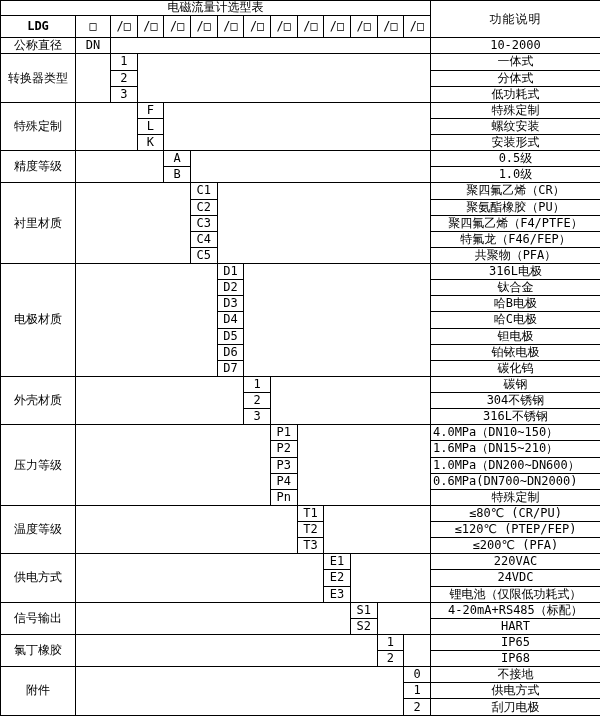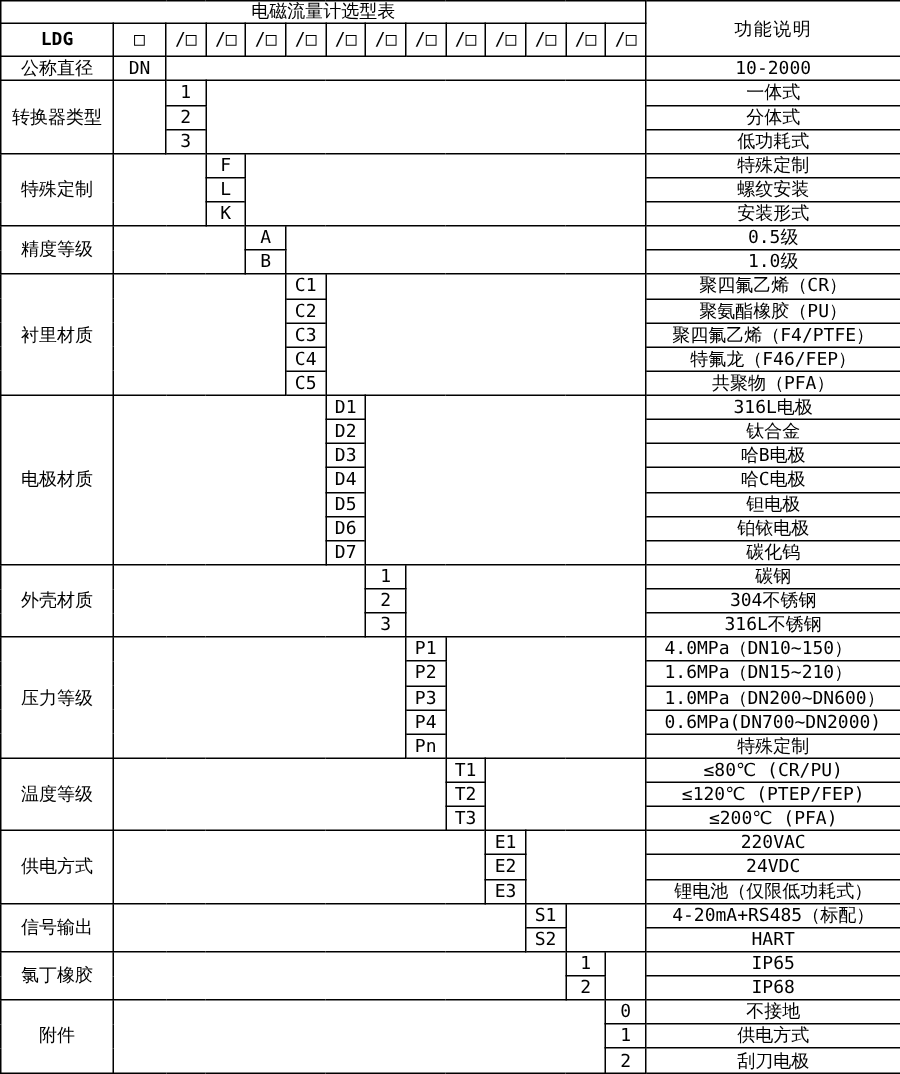--- a/index.html
+++ b/index.html
@@ -10,21 +10,21 @@
   tr.title-row{height:15px;margin-left:48px;}
   td.title-cell{font-size:13px;}
   td.desc-header{font-size:13.5px;letter-spacing:1px;}
   tr.model-row{height:22px;}
   td.model-label{font-size:13px;text-align:center;font-weight:bold;}
   td.box-cell{font-size:13px;}
   tr.data-row{height:16px;}
   td.section-label{font-size:13px;}
   td.code-cell{font-size:12px;}
   td.desc-cell{font-size:12.5px;}
-  td.desc-cell.left{text-align:left;padding-left:12px;}
+  td.desc-cell.left{text-align:left;padding-left:2px;}
   td.spacer{border:1px solid #000;}
 </style>
 </head>
 <body>
 
 <table class="sel">
   <colgroup>
     <col style="width:75px">
     <col style="width:35px">
     <col style="width:26.67px">

